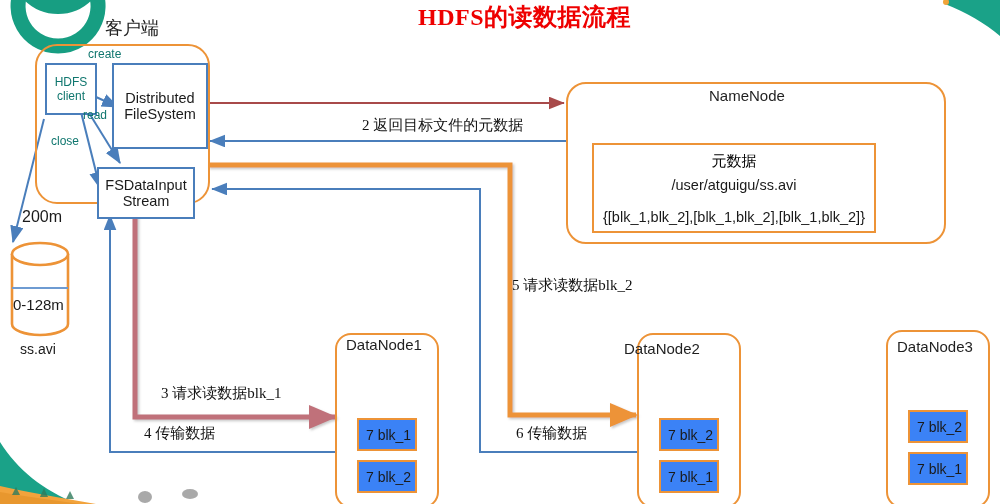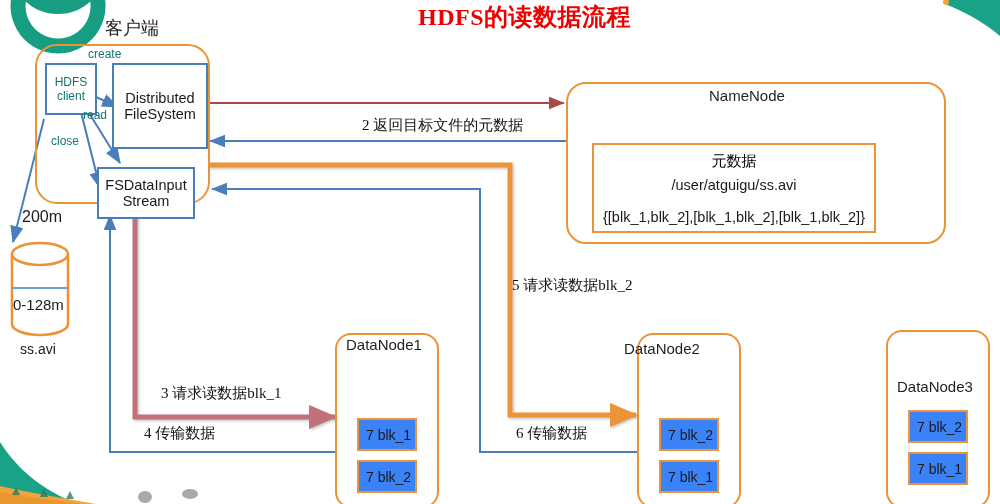--- a/index.html
+++ b/index.html
@@ -243,17 +243,17 @@
   <div class="lbl node-title" style="left:346px; top:336px;">DataNode1</div>
   <div class="blk" style="left:357px; top:418px; width:60px; height:33px;">7 blk_1</div>
   <div class="blk" style="left:357px; top:460px; width:60px; height:33px;">7 blk_2</div>
 
   <div class="rnode" style="left:637px; top:333px; width:104px; height:175px;"></div>
   <div class="lbl node-title" style="left:624px; top:340px;">DataNode2</div>
   <div class="blk" style="left:659px; top:418px; width:60px; height:33px;">7 blk_2</div>
   <div class="blk" style="left:659px; top:460px; width:60px; height:33px;">7 blk_1</div>
 
   <div class="rnode" style="left:886px; top:330px; width:104px; height:178px;"></div>
-  <div class="lbl node-title" style="left:897px; top:338px;margin-top:40px;">DataNode3</div>
+  <div class="lbl node-title" style="left:897px; top:338px;">DataNode3</div>
   <div class="blk" style="left:908px; top:410px; width:60px; height:33px;">7 blk_2</div>
   <div class="blk" style="left:908px; top:452px; width:60px; height:33px;">7 blk_1</div>
 
 </div>
 
 </body></html>

